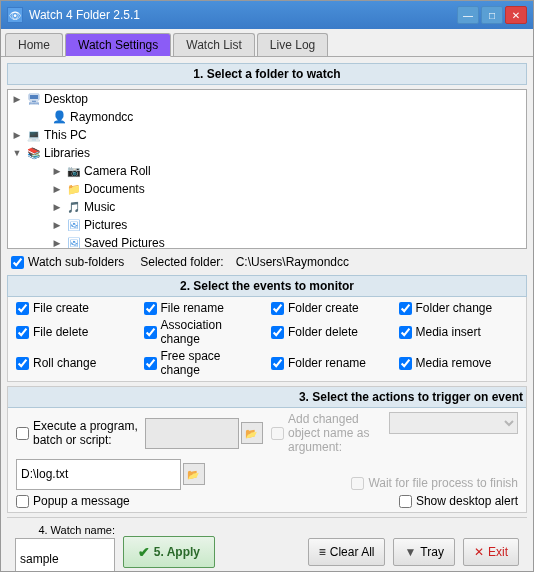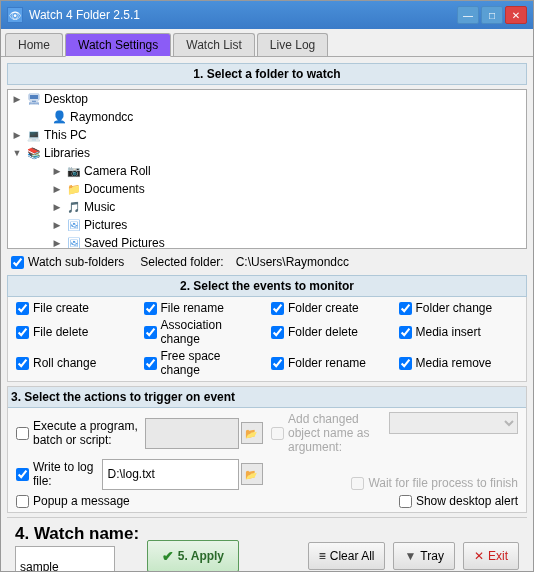--- a/index.html
+++ b/index.html
@@ -191,21 +191,21 @@
       border-top: none;
     }
     
     .actions-section {
       border: 1px solid #ccc;
       background: #f8f8f8;
       flex-shrink: 0;
     }
     
     .actions-header {
-      text-align: left;
+      text-align: right;
       font-weight: bold;
       font-size: 12px;
       color: #000;
       background: #dde8f0;
       padding: 3px;
       border-bottom: 1px solid #b0c8d8;
     }
     
     .actions-body {
       padding: 4px 8px;
@@ -283,22 +283,23 @@
       display: flex;
       align-items: center;
       padding: 6px 8px;
       gap: 8px;
       background: #f0f0f0;
       border-top: 1px solid #ccc;
       flex-shrink: 0;
     }
     
     .watch-name-label {
-      font-weight: bold;
-      font-size: 17px;
+      font-weight: normal;
+      font-size: 11px;
+      text-align: right;
     }
     
     .watch-name-input {
       width: 100px;
       height: 41px;
       border: 1px solid #aaa;
       padding: 2px 4px;
       font-size: 12px;
     }
     
@@ -532,24 +533,20 @@
             <label class="checkbox-label" style="color:#aaa;">
               <input type="checkbox" disabled="" style="">
               <span style="color:#aaa;">Add changed object name as argument:</span>
             </label>
             <select class="select-input" disabled=""></select>
           </div>
         </div>
 
         <div class="action-row-split">
           <div class="action-col">
-            <label class="checkbox-label">
-              <input type="checkbox" checked="" style="">
-              <span>Write to log file:</span>
-            </label>
             <div class="input-with-btn">
               <input type="text" class="text-input" value="D:\log.txt" style="flex: 1 1 0%;">
               <button class="browse-btn">📂</button>
             </div>
           </div>
           <div class="action-col" style="justify-content: flex-end; padding-top: 18px;">
             <label class="checkbox-label" style="color:#aaa;">
               <input type="checkbox" disabled="" style="">
               <span style="color:#aaa;">Wait for file process to finish</span>
             </label>

